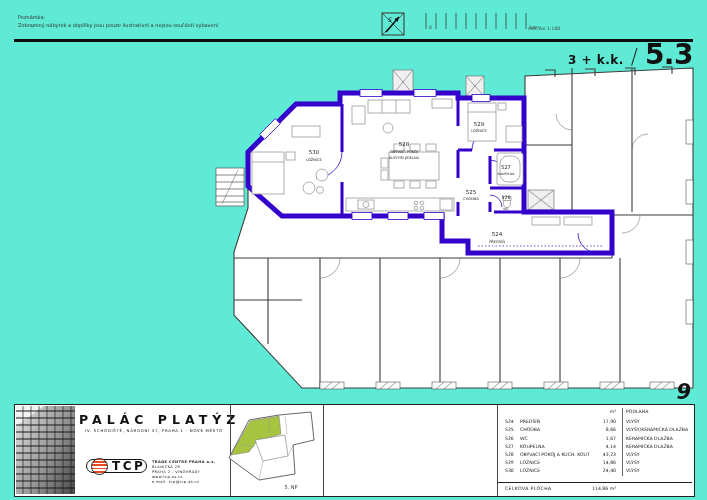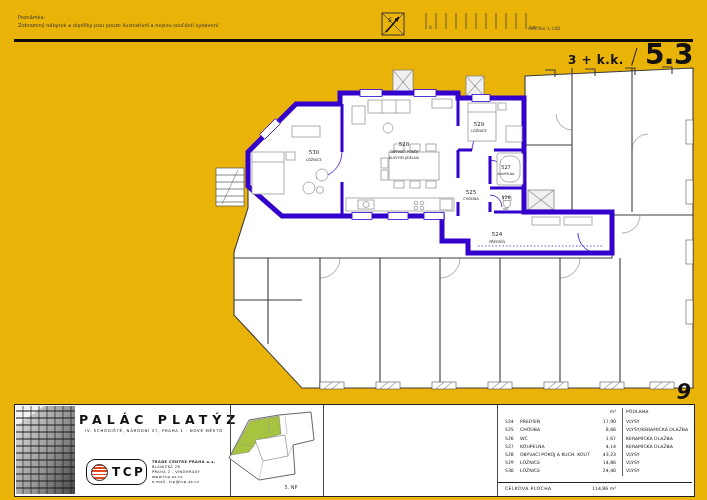--- a/index.html
+++ b/index.html
@@ -1,16 +1,16 @@
 <!DOCTYPE html>
 <html><head>
 <meta charset="utf-8">
 <style>
   html,body{margin:0;padding:0;background:#fff;}
-  .sheet{position:relative;width:707px;height:500px;background:#eab308;overflow:hidden;
+  .sheet{position:relative;width:707px;height:500px;background:#5eead4;overflow:hidden;
          font-family:"DejaVu Sans",sans-serif;color:#111;}
   
   .note{position:absolute;left:18px;top:13px;font-size:5px;line-height:1.6;color:#333;}
   .header-rule{position:absolute;left:14px;top:39px;width:679px;height:2.5px;background:#0d0d0d;}
   .north{position:absolute;left:380px;top:11px;}
   .scalebar{position:absolute;left:424px;top:11px;}
   .scale-caption{position:absolute;left:528px;top:26px;font-size:4.6px;color:#444;}
   .unit{position:absolute;right:14px;top:6px;display:flex;align-items:baseline;gap:7px;}
   .unit-type{font-size:12px;font-weight:bold;letter-spacing:.5px;}
   .unit-slash{font-size:21px;font-weight:300;color:#222;}
@@ -24,21 +24,21 @@
          background:linear-gradient(115deg,#e8e8e8 0%,#cfcfcf 16%,#b3b3b3 34%,#979797 55%,#6e6e6e 78%,#474747 100%);}
   .photo .win{position:absolute;inset:0;
       background:repeating-linear-gradient(0deg,rgba(25,25,25,0) 0 5px,rgba(25,25,25,.5) 5px 7px),
                  repeating-linear-gradient(90deg,rgba(25,25,25,0) 0 6px,rgba(25,25,25,.32) 6px 8px);}
   .photo .sky{position:absolute;left:0;top:0;width:28px;height:20px;background:#f2f2f2;
       clip-path:polygon(0 0,100% 0,0 100%);}
   .ttl{position:absolute;left:64px;top:7px;width:150px;text-align:center;
        font-size:12.5px;font-weight:bold;letter-spacing:5px;white-space:nowrap;}
   .subttl{position:absolute;left:64px;top:23px;width:150px;text-align:center;
        font-size:3.9px;letter-spacing:.7px;color:#222;white-space:nowrap;}
-  .logo{position:absolute;left:71px;top:54px;width:61px;height:26px;border:1.6px solid #111;
+  .logo{position:absolute;left:71px;top:54px;width:61px;height:14px;border:1.6px solid #111;
         border-radius:9px;display:flex;align-items:center;gap:4px;padding-left:4px;box-sizing:border-box;}
   .logo .globe{width:15px;height:15px;border-radius:50%;border:1px solid #222;
         background:repeating-linear-gradient(0deg,#fff 0 1.4px,var(--logo-red) 1.4px 3.2px);}
   .logo .lt{font-size:12px;font-weight:bold;letter-spacing:2.5px;}
   .company{position:absolute;left:137px;top:55px;width:76px;font-size:3.6px;line-height:1.4;
         letter-spacing:.4px;color:#222;white-space:nowrap;}
   .company .b{font-weight:bold;}
   .keyplan{position:absolute;left:206px;top:3px;}
   
   .roomtable{position:absolute;left:483px;top:0;bottom:0;width:194px;font-size:4.6px;color:#222;}

